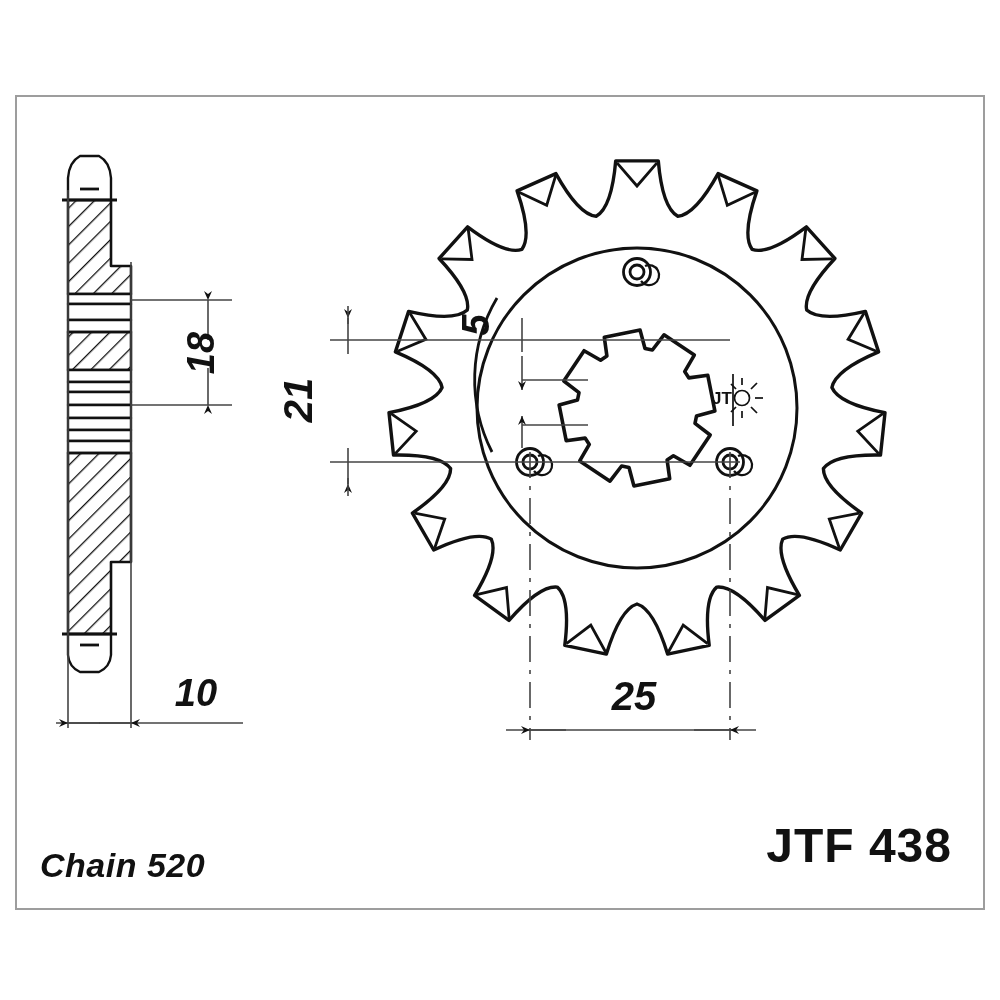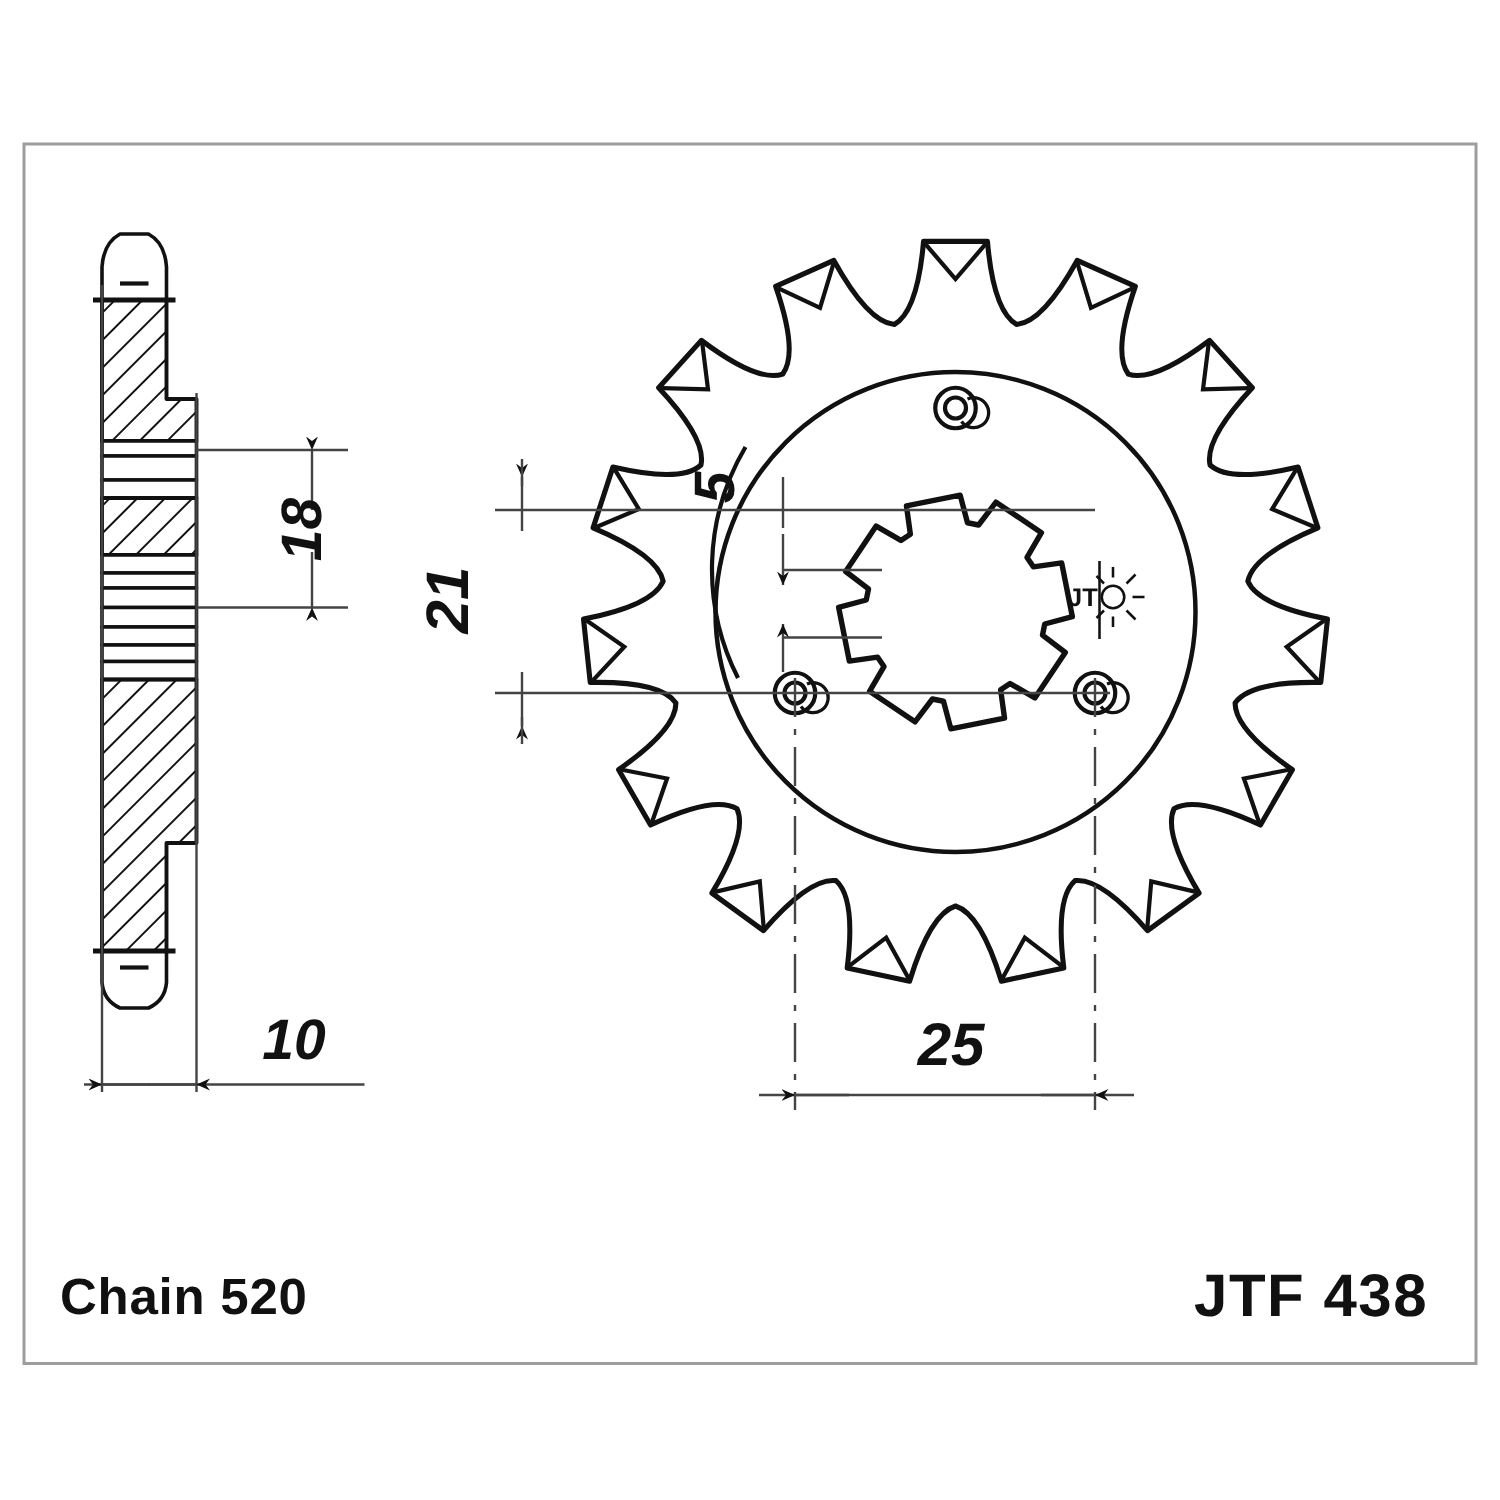--- a/index.html
+++ b/index.html
@@ -2,22 +2,22 @@
 <html><head>
 <meta charset="utf-8">
 <style>
   html,body{margin:0;padding:0;background:#ffffff;}
   body{width:1000px;height:1000px;font-family:"Liberation Sans",sans-serif;overflow:hidden;}
   #sheet{position:relative;width:1000px;height:1000px;background:#fff;}
   #frame{position:absolute;left:15px;top:95px;width:970px;height:815px;
          border:2px solid #9d9d9d;background:#fff;box-sizing:border-box;}
   svg{position:absolute;left:0;top:0;}
   .lbl{position:absolute;font-weight:bold;color:#111;white-space:nowrap;}
-  #chain-label{left:40px;top:846px;font-size:34px;letter-spacing:0.5px;}
-  #part-label{right:48px;top:842px;font-size:40px;letter-spacing:1px;}
+  #chain-label{left:40px;top:846px;font-size:34px;letter-spacing:0.5px;font-style:italic;}
+  #part-label{right:48px;top:818px;font-size:48px;letter-spacing:1px;}
 </style>
 </head>
 <body>
 
 <div id="sheet">
 
   <div id="frame"></div>
 
   <svg width="1000" height="1000" viewBox="0 0 1000 1000">
     <defs>

